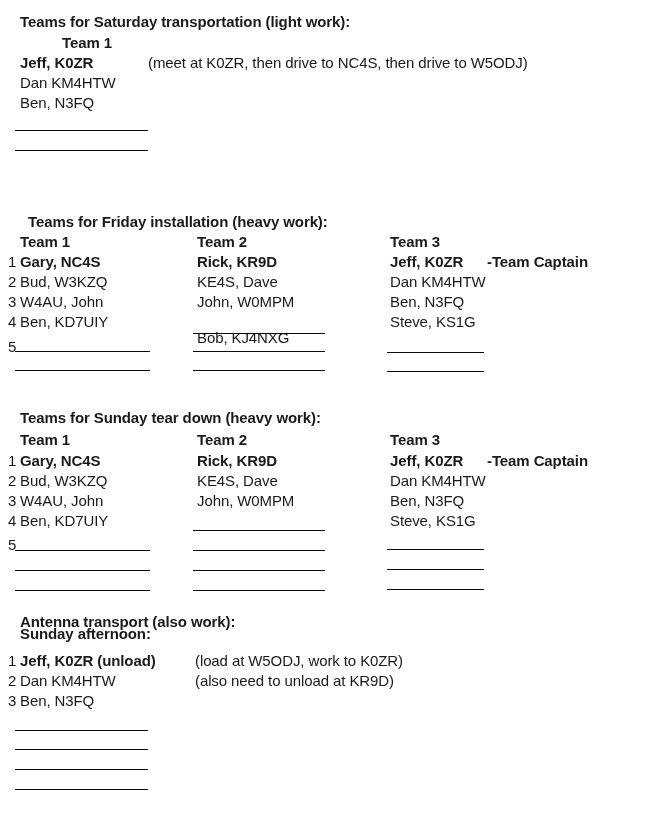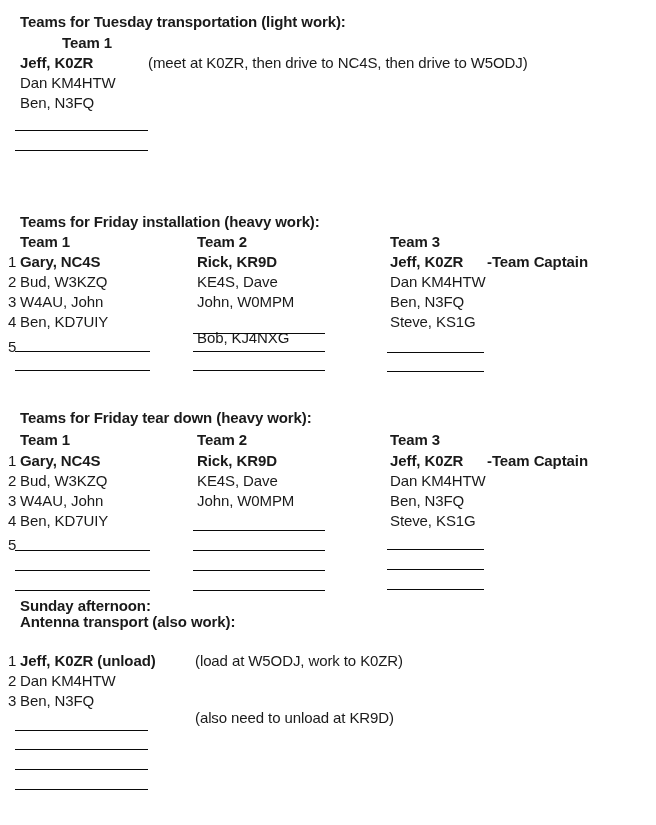--- a/index.html
+++ b/index.html
@@ -26,34 +26,34 @@
     height:0;
     border-top:1.5px solid #0a0a0a;
   }
 </style>
 </head>
 <body>
 
 <div class="page">
 
   <div>
-    <div class="t b" style="top:12px;left:20px">Teams for Tuesday transportation (light work):</div>
+    <div class="t b" style="top:12px;left:20px">Teams for Saturday transportation (light work):</div>
     <div class="t b" style="top:33px;left:62px">Team 1</div>
 
     <div class="t b" style="top:53px;left:20px">Jeff, K0ZR</div>
     <div class="t" style="top:53px;left:148px">(meet at K0ZR, then drive to NC4S, then drive to W5ODJ)</div>
     <div class="t" style="top:73px;left:20px">Dan KM4HTW</div>
     <div class="t" style="top:93px;left:20px">Ben, N3FQ</div>
 
     <div class="rule" style="top:130px;left:15px;width:133px"></div>
     <div class="rule" style="top:150px;left:15px;width:133px"></div>
   </div>
 
   <div>
-    <div class="t b" style="top:212px;left:20px">Teams for Friday installation (heavy work):</div>
+    <div class="t b" style="top:212px;left:28px">Teams for Friday installation (heavy work):</div>
 
     <div class="t b" style="top:232px;left:20px">Team 1</div>
     <div class="t b" style="top:232px;left:197px">Team 2</div>
     <div class="t b" style="top:232px;left:390px">Team 3</div>
 
     <div class="t" style="top:252px;left:8px">1</div>
     <div class="t" style="top:272px;left:8px">2</div>
     <div class="t" style="top:292px;left:8px">3</div>
     <div class="t" style="top:312px;left:8px">4</div>
     <div class="t" style="top:337px;left:8px">5</div>
@@ -79,21 +79,21 @@
     <div class="rule" style="top:351px;left:15px;width:135px"></div>
     <div class="rule" style="top:351px;left:193px;width:132px"></div>
     <div class="rule" style="top:352px;left:387px;width:97px"></div>
 
     <div class="rule" style="top:370px;left:15px;width:135px"></div>
     <div class="rule" style="top:370px;left:193px;width:132px"></div>
     <div class="rule" style="top:371px;left:387px;width:97px"></div>
   </div>
 
   <div>
-    <div class="t b" style="top:408px;left:20px">Teams for Friday tear down (heavy work):</div>
+    <div class="t b" style="top:408px;left:20px">Teams for Sunday tear down (heavy work):</div>
 
     <div class="t b" style="top:430px;left:20px">Team 1</div>
     <div class="t b" style="top:430px;left:197px">Team 2</div>
     <div class="t b" style="top:430px;left:390px">Team 3</div>
 
     <div class="t" style="top:451px;left:8px">1</div>
     <div class="t" style="top:471px;left:8px">2</div>
     <div class="t" style="top:491px;left:8px">3</div>
     <div class="t" style="top:511px;left:8px">4</div>
     <div class="t" style="top:535px;left:8px">5</div>
@@ -123,30 +123,30 @@
     <div class="rule" style="top:570px;left:193px;width:132px"></div>
     <div class="rule" style="top:569px;left:387px;width:97px"></div>
 
     <div class="rule" style="top:590px;left:15px;width:135px"></div>
     <div class="rule" style="top:590px;left:193px;width:132px"></div>
     <div class="rule" style="top:589px;left:387px;width:97px"></div>
   </div>
 
   <div>
     <div class="t b" style="top:612px;left:20px">Antenna transport (also work):</div>
-    <div class="t b" style="top:596px;left:20px">Sunday afternoon:</div>
+    <div class="t b" style="top:624px;left:20px">Sunday afternoon:</div>
 
     <div class="t" style="top:651px;left:8px">1</div>
     <div class="t" style="top:671px;left:8px">2</div>
     <div class="t" style="top:691px;left:8px">3</div>
 
     <div class="t b" style="top:651px;left:20px">Jeff, K0ZR (unload)</div>
     <div class="t" style="top:651px;left:195px">(load at W5ODJ, work to K0ZR)</div>
     <div class="t" style="top:671px;left:20px">Dan KM4HTW</div>
-    <div class="t" style="top:708px;left:195px">(also need to unload at KR9D)</div>
+    <div class="t" style="top:671px;left:195px">(also need to unload at KR9D)</div>
     <div class="t" style="top:691px;left:20px">Ben, N3FQ</div>
 
     <div class="rule" style="top:730px;left:15px;width:133px"></div>
     <div class="rule" style="top:749px;left:15px;width:133px"></div>
     <div class="rule" style="top:769px;left:15px;width:133px"></div>
     <div class="rule" style="top:789px;left:15px;width:133px"></div>
   </div>
 
 </div>
 

